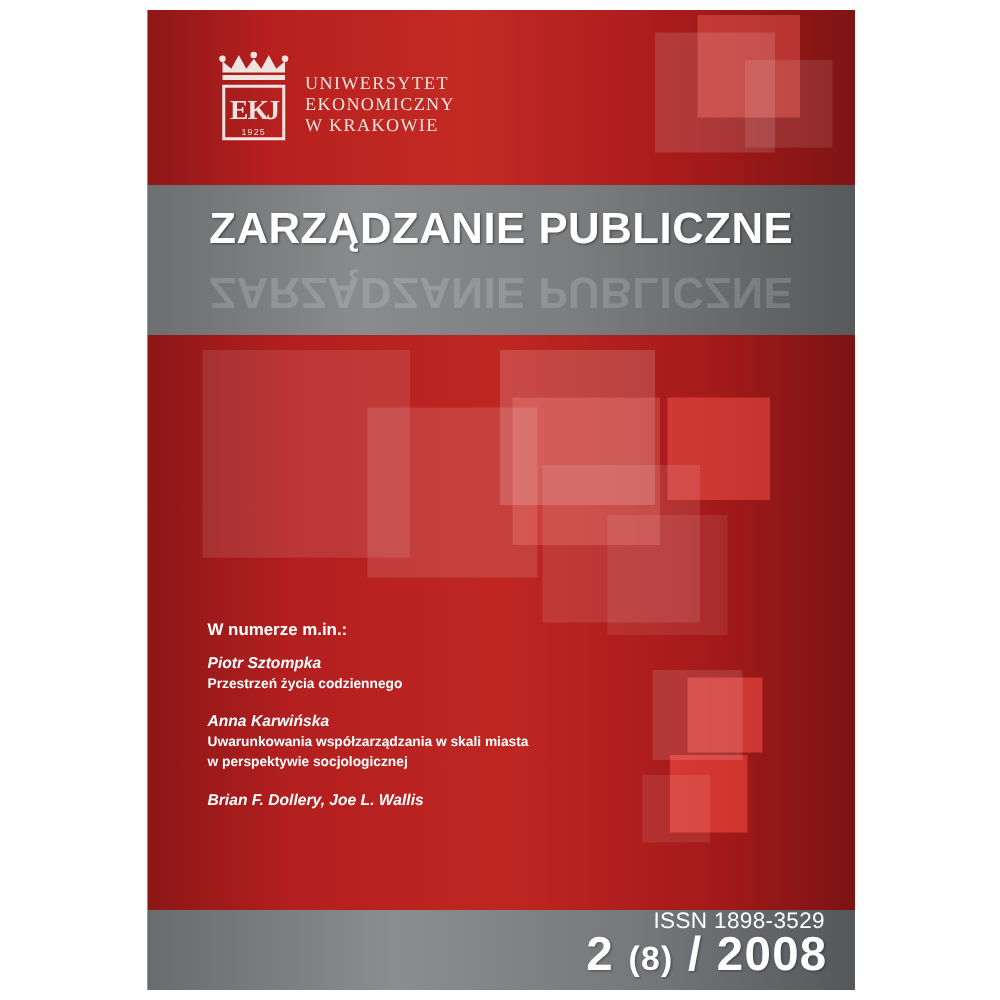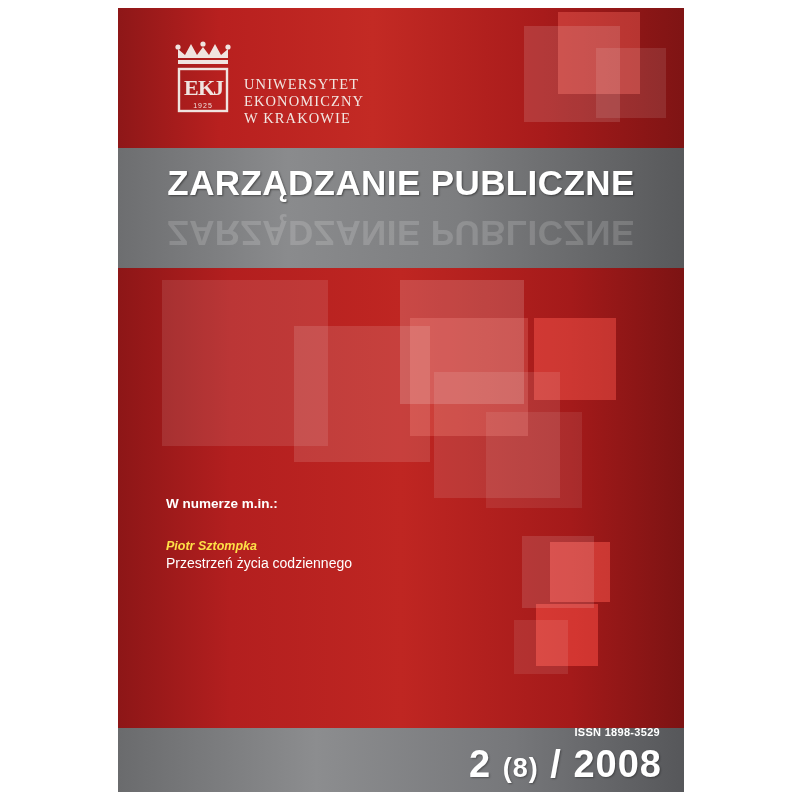--- a/index.html
+++ b/index.html
@@ -76,21 +76,21 @@
     height: 90px;
   }
   .logo-mark {
     position: absolute;
     left: 0; top: 0;
     width: 62px; height: 78px;
   }
   .logo-text {
     position: absolute;
     left: 72px;
-    top: 38px;
+    top: 21px;
     color: #f2e6e1;
     font-size: 14.5px;
     letter-spacing: 1.1px;
     line-height: 17px;
     font-family: "Liberation Serif", serif;
     text-transform: uppercase;
     white-space: nowrap;
   }
   .logo-text div { white-space: nowrap; }
 
@@ -126,44 +126,44 @@
   .contents {
     position: absolute;
     left: 48px;
     top: 488px;
     width: 400px;
     color: #ffffff;
   }
   .contents-head {
     font-size: 13.5px;
     font-weight: bold;
-    margin-bottom: 28px;
+    margin-bottom: 12px;
   }
   .entry { margin-bottom: 14px; }
   .entry-author {
     font-size: 12.5px;
     font-style: italic;
     font-weight: bold;
     margin-bottom: 2px;
-    color: #fde047;
+    color: #ffffff;
   }
   .entry-title {
-    font-size: 14px;
-    font-weight: normal;
+    font-size: 11px;
+    font-weight: bold;
     line-height: 16.5px;
   }
 
   
   .issn {
     position: absolute;
     right: 24px;
     top: 718px;
     color: #ffffff;
-    font-size: 11px;
-    font-weight: bold;
+    font-size: 18px;
+    font-weight: normal;
     letter-spacing: .3px;
   }
 
   
   .issue {
     position: absolute;
     right: 22px;
     top: 735px;
     color: #ffffff;
     font-size: 38px;
@@ -233,25 +233,31 @@
   <div class="title-reflection">ZARZĄDZANIE PUBLICZNE</div>
 
   <div class="contents">
     <div class="contents-head">W numerze m.in.:</div>
 
     <div class="entry">
       <div class="entry-author">Piotr Sztompka</div>
       <div class="entry-title" style="white-space:pre-line;">Przestrzeń życia codziennego</div>
     </div>
 
-
-    <div class="entry">
-    </div>
-
-    <div class="entry">
+    <div class="entry">
+      <div class="entry-author">Anna Karwińska</div>
+      <div class="entry-title" style="white-space:pre-line;">Uwarunkowania współzarządzania w skali miasta
+w perspektywie socjologicznej</div>
+    </div>
+
+    <div class="entry">
+    </div>
+
+    <div class="entry">
+      <div class="entry-author">Brian F. Dollery, Joe L. Wallis</div>
     </div>
   </div>
 
   <div class="issn">ISSN 1898-3529</div>
 
   <div class="issue">
     <span>2</span>
     <span class="paren">(8)</span>
     <span>/</span>
     <span>2008</span>

